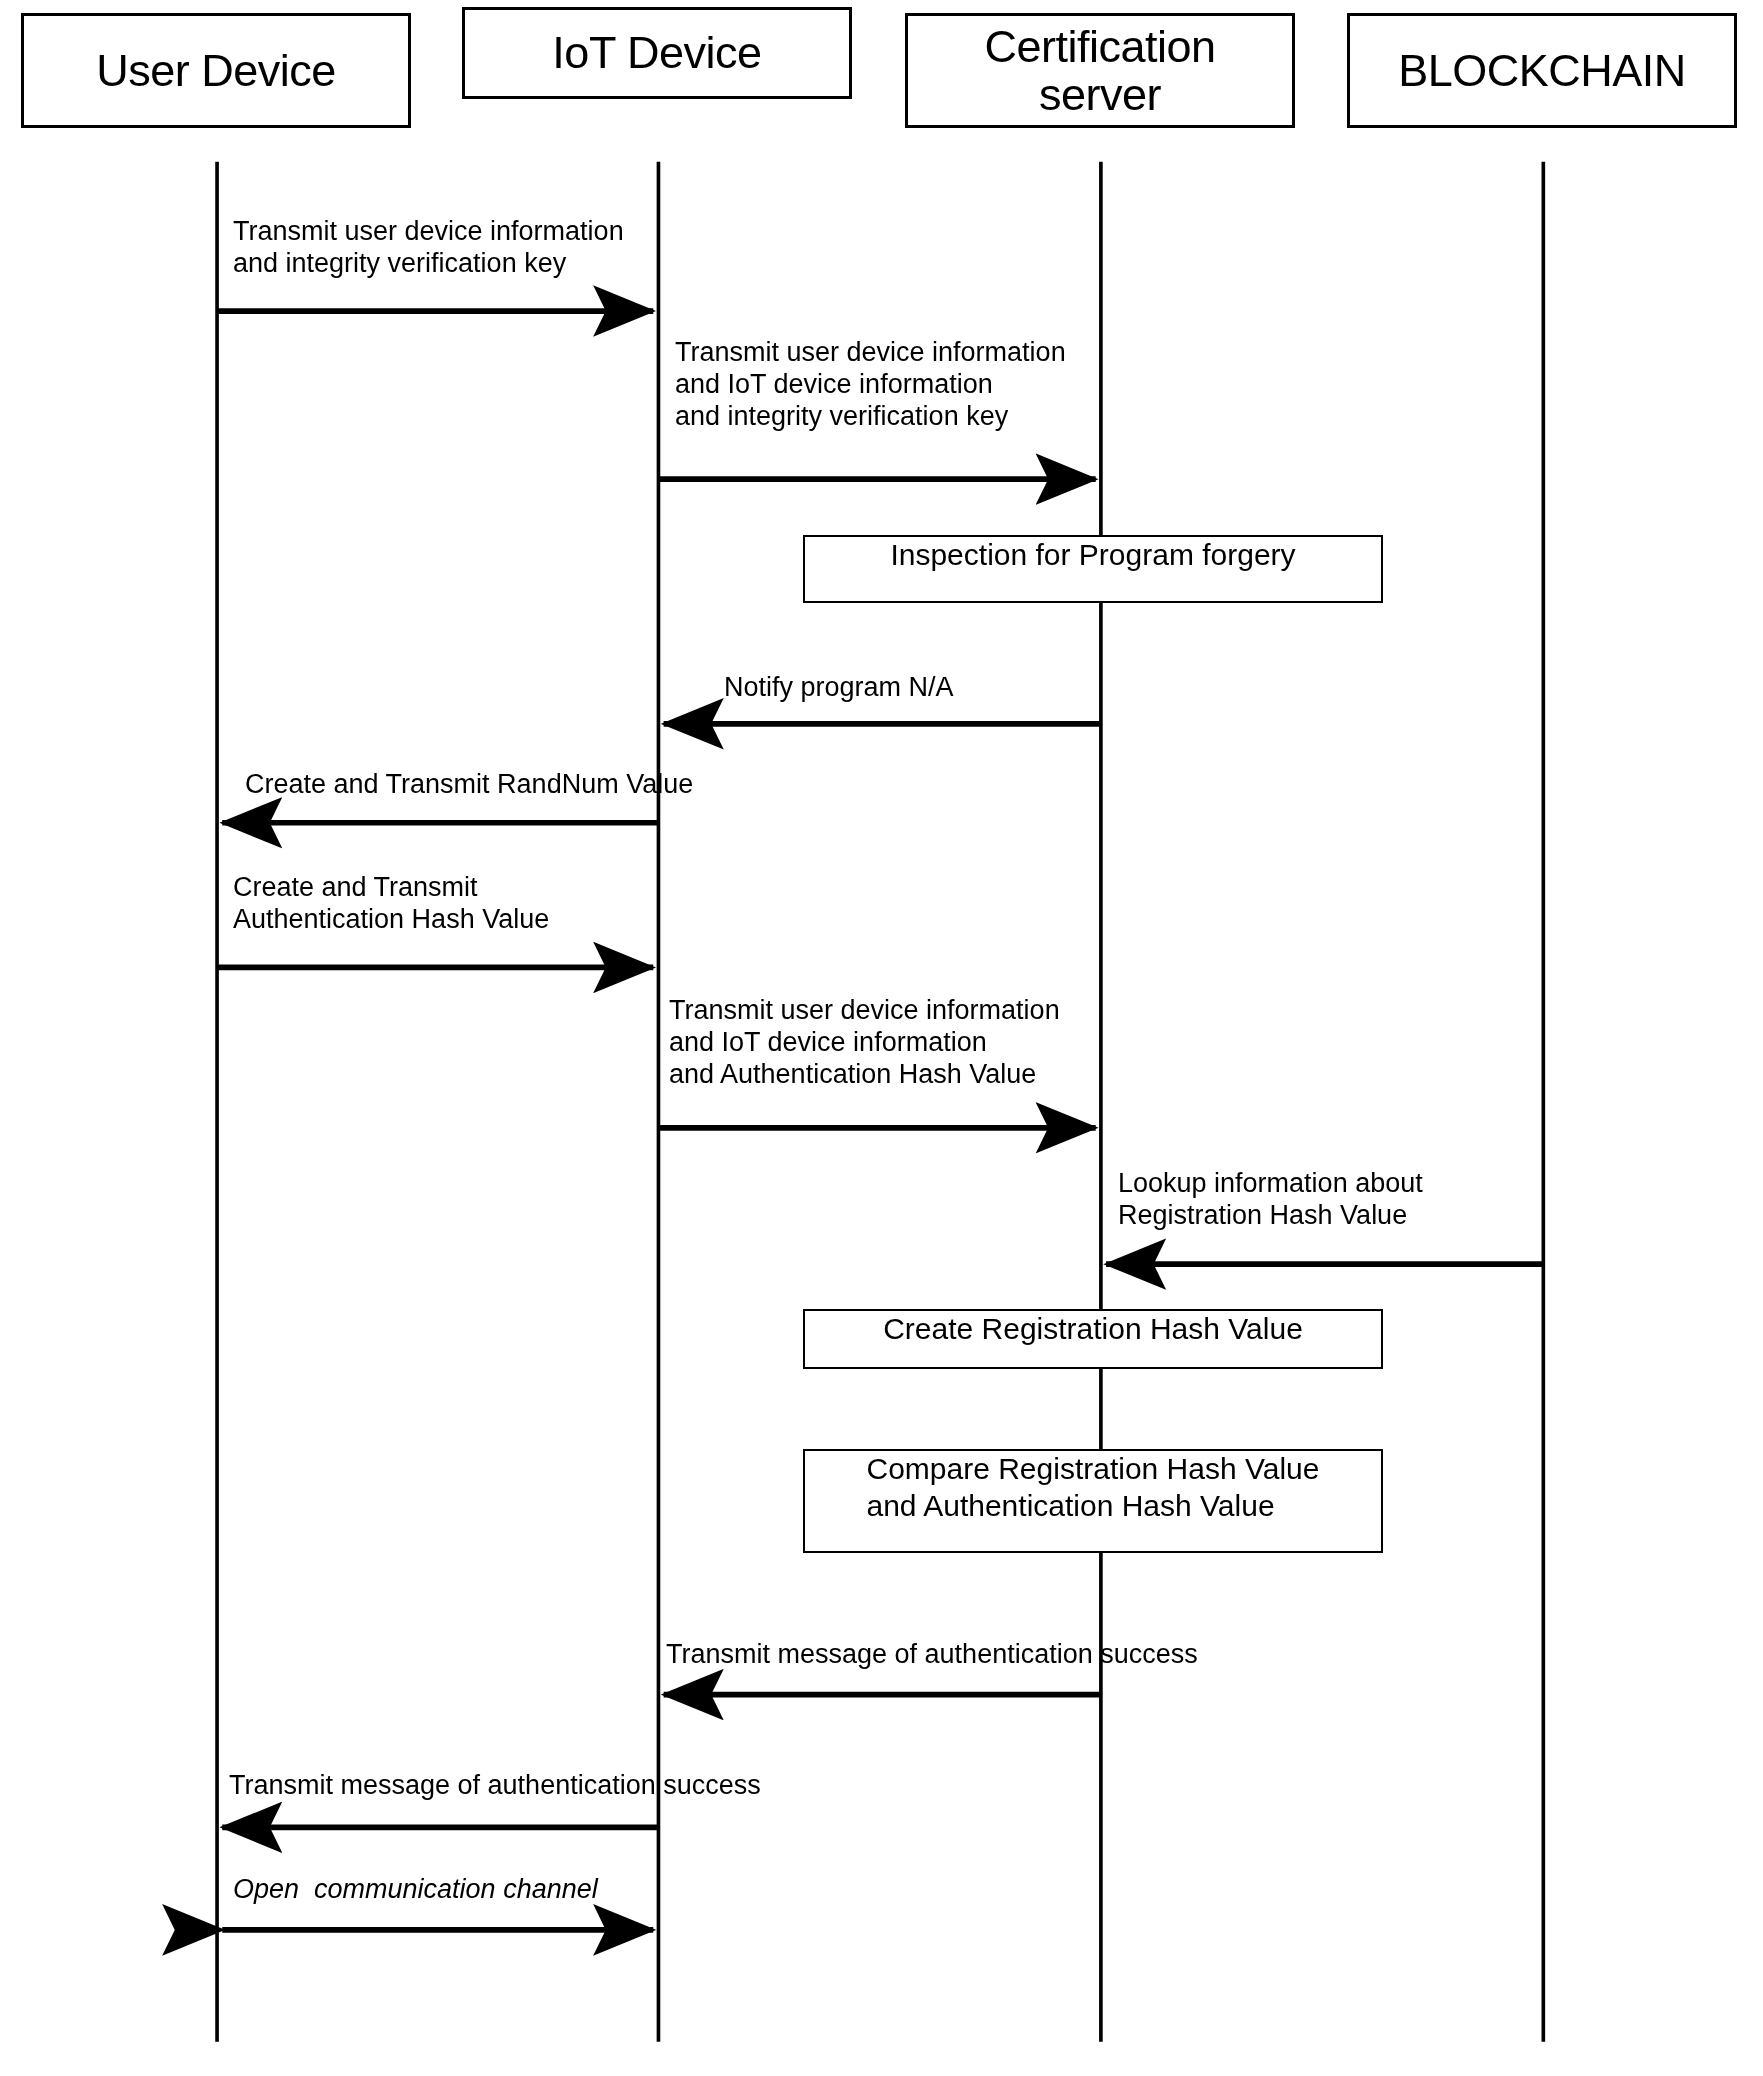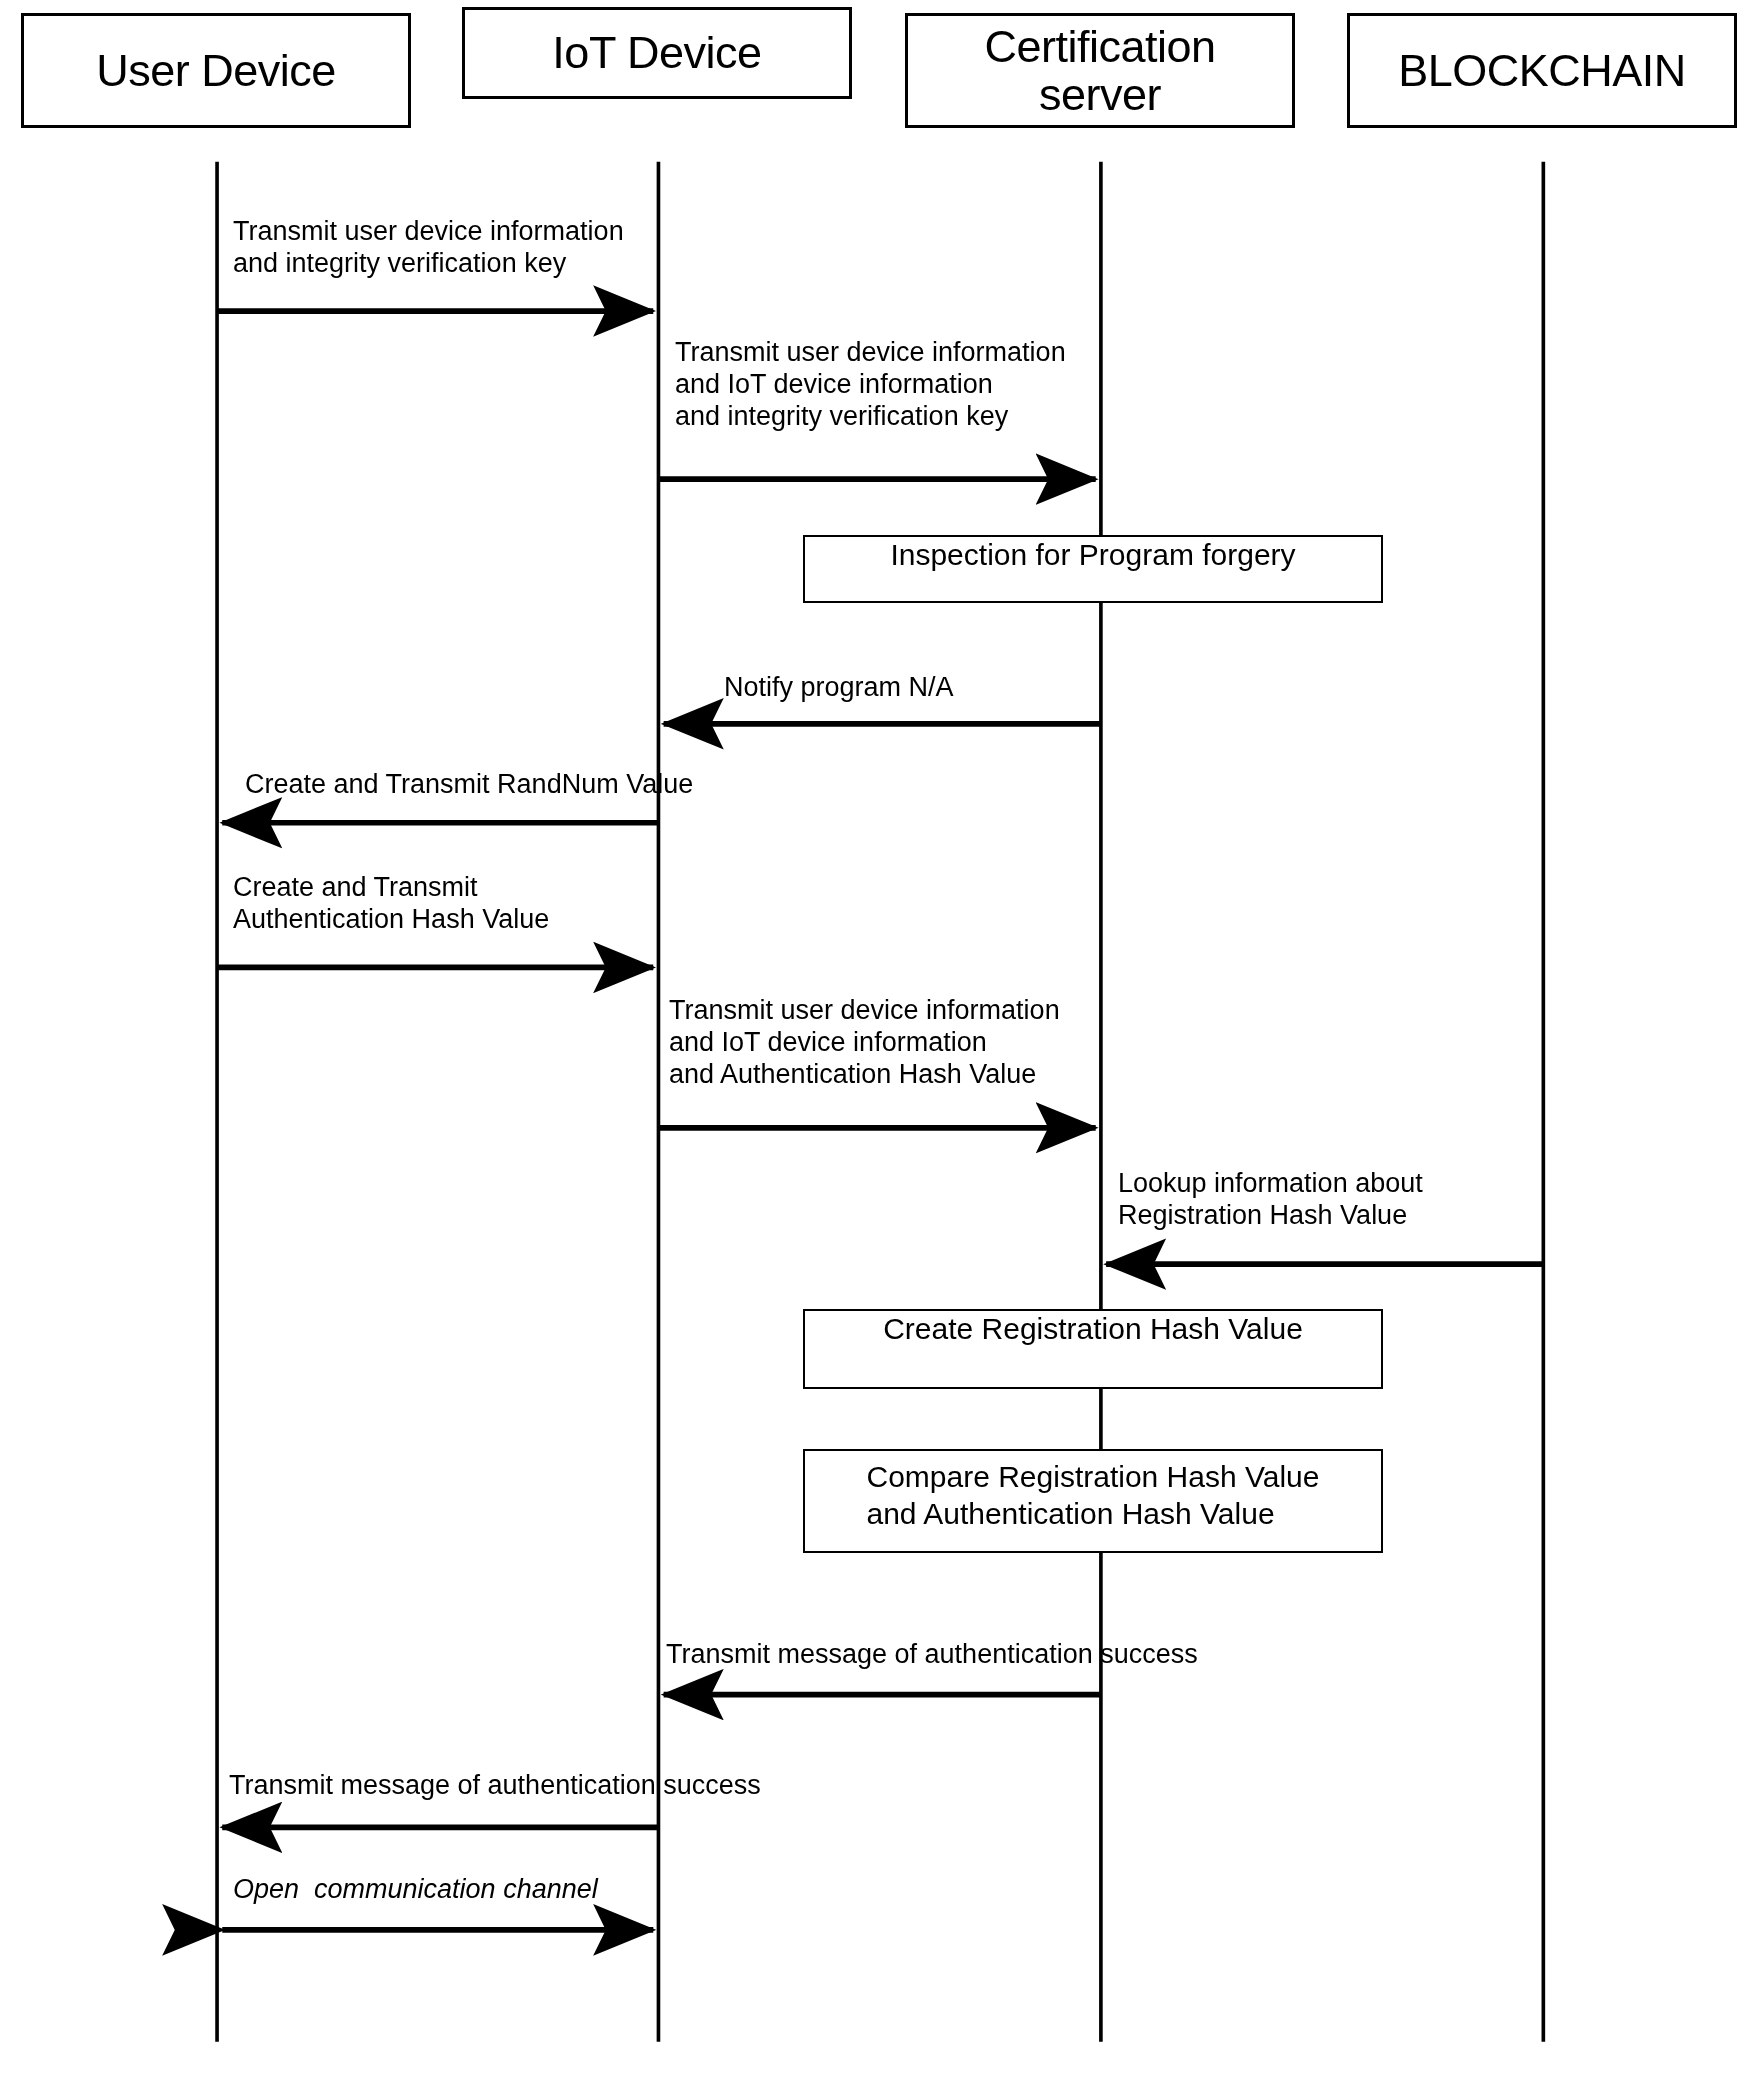--- a/index.html
+++ b/index.html
@@ -140,23 +140,23 @@
   <div class="msg-label" style="left:666px; top:1639px;">Transmit message of authentication success</div>
 
   <div class="msg-label" style="left:229px; top:1770px;">Transmit message of authentication success</div>
 
   <div class="msg-label" style="left:233px; top:1874px;font-style:italic;">Open  communication channel</div>
 
   <div class="note-box" style="left:803px; top:535px; width:580px; height:68px;">
     <span class="note-label">Inspection for Program  forgery</span>
   </div>
 
-  <div class="note-box" style="left:803px; top:1309px; width:580px; height:80px;">
+  <div class="note-box" style="left:803px; top:1309px; width:580px; height:60px;">
     <span class="note-label">Create Registration Hash Value</span>
   </div>
 
   <div class="note-box" style="left:803px; top:1449px; width:580px; height:104px;">
-    <span class="note-label" style="white-space:pre-line; text-align:left;margin-top:8px;">Compare  Registration Hash Value
+    <span class="note-label" style="white-space:pre-line; text-align:left;">Compare  Registration Hash Value
 and Authentication  Hash Value</span>
   </div>
 
 </div>
 
 
 </body></html>

